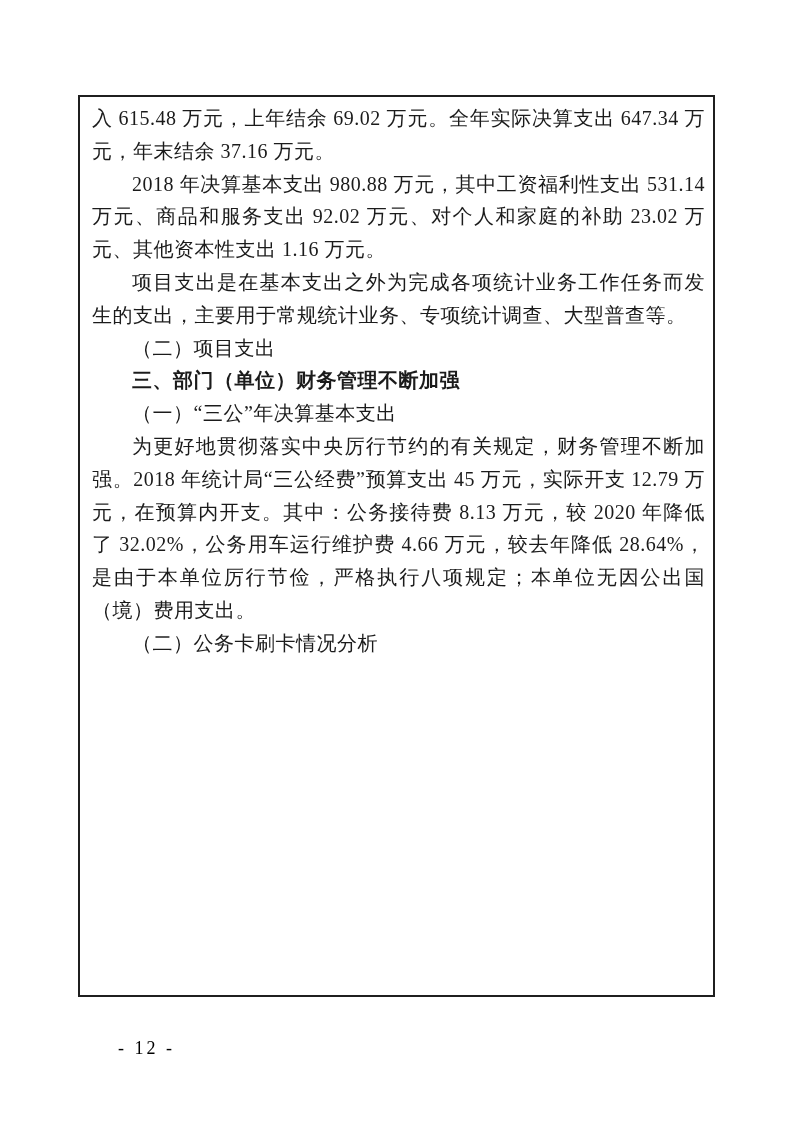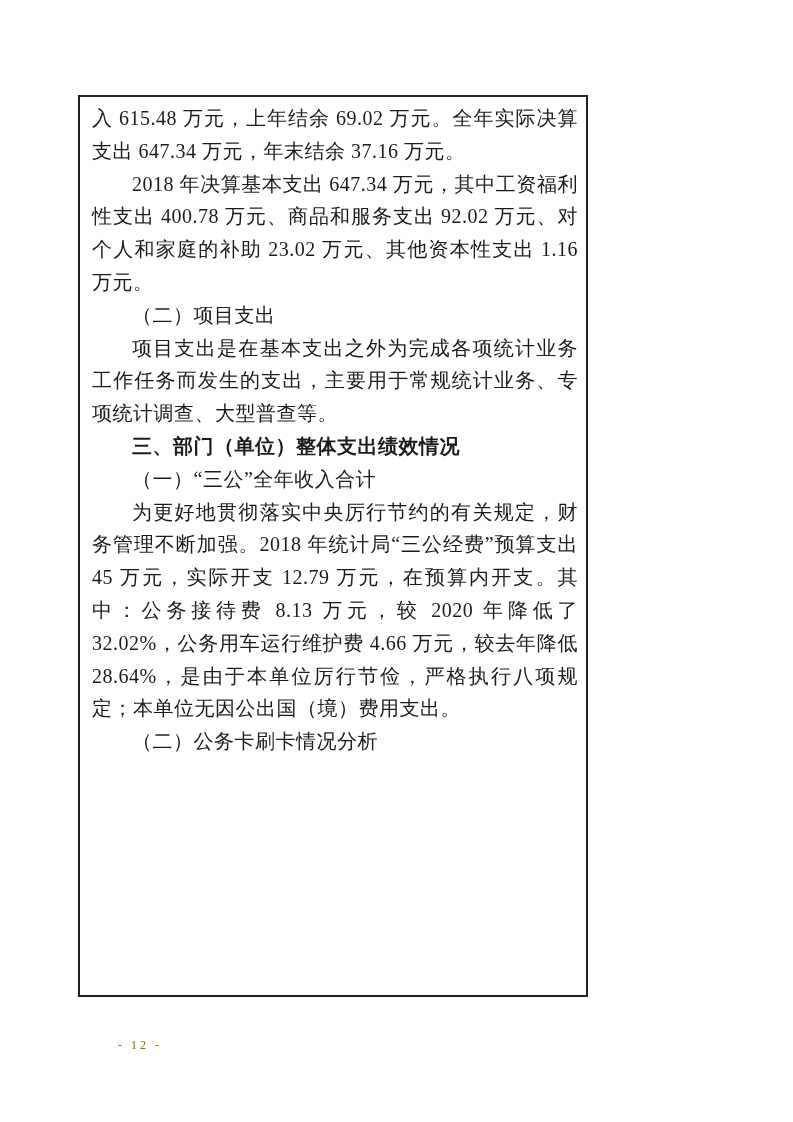--- a/index.html
+++ b/index.html
@@ -12,21 +12,21 @@
     width: 793px;
     height: 1122px;
     background: #ffffff;
     overflow: hidden;
     font-family: "Liberation Serif", "DejaVu Serif", serif;
   }
   .text-frame {
     position: absolute;
     left: 78px;
     top: 95px;
-    width: 510px;
+    width: 637px;
     height: 902px;
     border: 2px solid #1f1f1f;
     box-sizing: border-box;
     padding: 5px 8px 0 12px;
     overflow: hidden;
     background: #ffffff;
   }
   .text-frame p {
     margin: 0;
     font-size: 20px;
@@ -43,38 +43,38 @@
   }
   .section-heading {
     font-family: "Liberation Sans", "DejaVu Sans", sans-serif;
     font-weight: bold;
     letter-spacing: 1px;
   }
   .page-number {
     position: absolute;
     left: 118px;
     top: 1038px;
-    font-size: 12px;
-    color: #a16207;
+    font-size: 18px;
+    color: #000000;
     letter-spacing: 3px;
     font-family: "Liberation Serif", "DejaVu Serif", serif;
   }
 </style>
 </head>
 <body>
 
 <div class="page">
 
   <div class="text-frame">
     <p class="no-indent">入 615.48 万元，上年结余 69.02 万元。全年实际决算支出 647.34 万元，年末结余 37.16 万元。</p>
-    <p class="indent">2018 年决算基本支出 647.34 万元，其中工资福利性支出 400.78 万元、商品和服务支出 92.02 万元、对个人和家庭的补助 23.02 万元、其他资本性支出 1.16 万元。</p>
+    <p class="indent">2018 年决算基本支出 980.88 万元，其中工资福利性支出 531.14 万元、商品和服务支出 92.02 万元、对个人和家庭的补助 23.02 万元、其他资本性支出 1.16 万元。</p>
+    <p class="indent">项目支出是在基本支出之外为完成各项统计业务工作任务而发生的支出，主要用于常规统计业务、专项统计调查、大型普查等。</p>
     <p class="indent">（二）项目支出</p>
-    <p class="indent">项目支出是在基本支出之外为完成各项统计业务工作任务而发生的支出，主要用于常规统计业务、专项统计调查、大型普查等。</p>
-    <p class="indent section-heading">三、部门（单位）整体支出绩效情况</p>
-    <p class="indent">（一）“三公”全年收入合计</p>
+    <p class="indent section-heading">三、部门（单位）财务管理不断加强</p>
+    <p class="indent">（一）“三公”年决算基本支出</p>
     <p class="indent">为更好地贯彻落实中央厉行节约的有关规定，财务管理不断加强。2018 年统计局“三公经费”预算支出 45 万元，实际开支 12.79 万元，在预算内开支。其中：公务接待费 8.13 万元，较 2020 年降低了 32.02%，公务用车运行维护费 4.66 万元，较去年降低 28.64%，是由于本单位厉行节俭，严格执行八项规定；本单位无因公出国（境）费用支出。</p>
     <p class="indent">（二）公务卡刷卡情况分析</p>
 
   </div>
 
   <div class="page-number">- 12 -</div>
 
 </div>
 
 </body></html>

